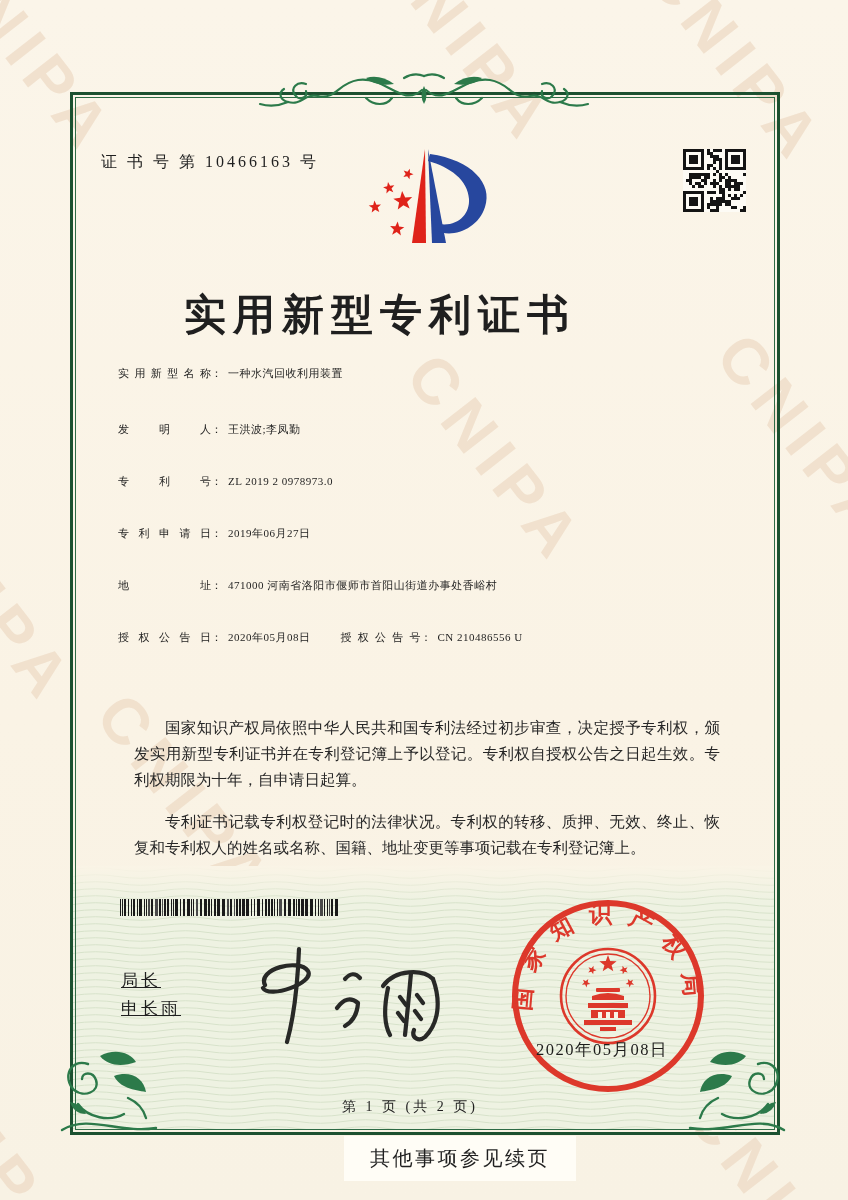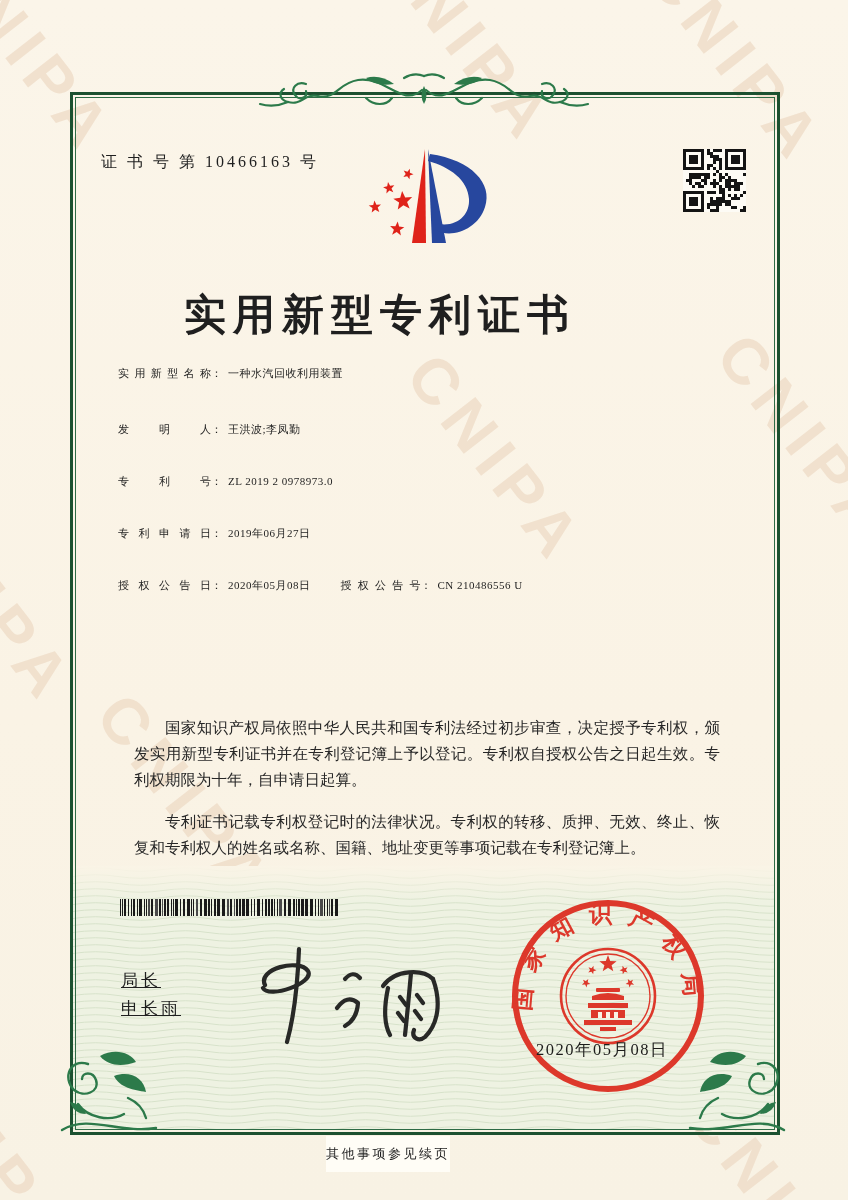--- a/index.html
+++ b/index.html
@@ -50,22 +50,22 @@
   .barcode{ position:absolute; left:120px; top:899px; }
   .signer{ position:absolute; left:121px; top:971px; font-size:17px; letter-spacing:3px; line-height:20px;text-decoration:underline;}
   .signer .line2{ margin-top:8px; }
   .signature{ position:absolute; left:237px; top:945px; }
   .seal{ position:absolute; left:508px; top:896px; }
   .pageinfo{
     position:absolute; left:0; top:1098px; width:820px; text-align:center;
     font-size:14px; letter-spacing:3px;
   }
   .footnote{
-    position:absolute; left:326px; top:1136px; background:#fffdf6;
-    padding:9px 0; font-size:13px; letter-spacing:2.5px;
+    position:absolute; left:344px; top:1136px; background:#fffdf6;
+    padding:9px 26px; font-size:20px; letter-spacing:2.5px;
   }
   .orn{ position:absolute; pointer-events:none; }
   .orn-top{ left:244px; top:64px; }
   .orn-bl{ left:58px; top:1046px; }
   .orn-br{ left:688px; top:1046px; transform:scaleX(-1); }
 </style>
 </head>
 <body>
 
 <div class="page">
@@ -400,20 +400,23 @@
     <div class="frow">
       <span class="flabel">发明人</span><span class="fcolon">：</span><span class="fval">王洪波;李凤勤</span>
     </div>
     <div class="frow">
       <span class="flabel">专利号</span><span class="fcolon">：</span><span class="fval">ZL 2019 2 0978973.0</span>
     </div>
     <div class="frow">
       <span class="flabel">专利申请日</span><span class="fcolon">：</span><span class="fval">2019年06月27日</span>
     </div>
     <div class="frow">
+      <span class="flabel">地址</span><span class="fcolon">：</span><span class="fval">471000 河南省洛阳市偃师市首阳山街道办事处香峪村</span>
+    </div>
+    <div class="frow">
       <span class="flabel">授权公告日</span><span class="fcolon">：</span><span class="fval">2020年05月08日</span><span class="fpair2"><span class="flabel">授权公告号</span><span class="fcolon">：</span><span class="fval">CN 210486556 U</span></span>
     </div>
   </div>
 
   <div class="paras">
     <p>国家知识产权局依照中华人民共和国专利法经过初步审查，决定授予专利权，颁发实用新型专利证书并在专利登记簿上予以登记。专利权自授权公告之日起生效。专利权期限为十年，自申请日起算。</p>
     <p>专利证书记载专利权登记时的法律状况。专利权的转移、质押、无效、终止、恢复和专利权人的姓名或名称、国籍、地址变更等事项记载在专利登记簿上。</p>
   </div>
 
   <svg class="barcode" width="220" height="17">
@@ -536,16 +539,17 @@
         <g fill="#faf4e6">
           <rect x="90" y="116" width="4" height="6"></rect>
           <rect x="98" y="116" width="4" height="6"></rect>
           <rect x="106" y="116" width="4" height="6"></rect>
         </g>
       </g>
     </g>
     <text x="94" y="159" text-anchor="middle" font-size="16.5" fill="#1d1d1b" letter-spacing="1.5" font-family="Liberation Serif, DejaVu Serif, serif">2020年05月08日</text>
   </svg>
 
+  <div class="pageinfo">第 1 页 (共 2 页)</div>
 
   <div class="footnote">其他事项参见续页</div>
 
 </div>
 
 </body></html>

